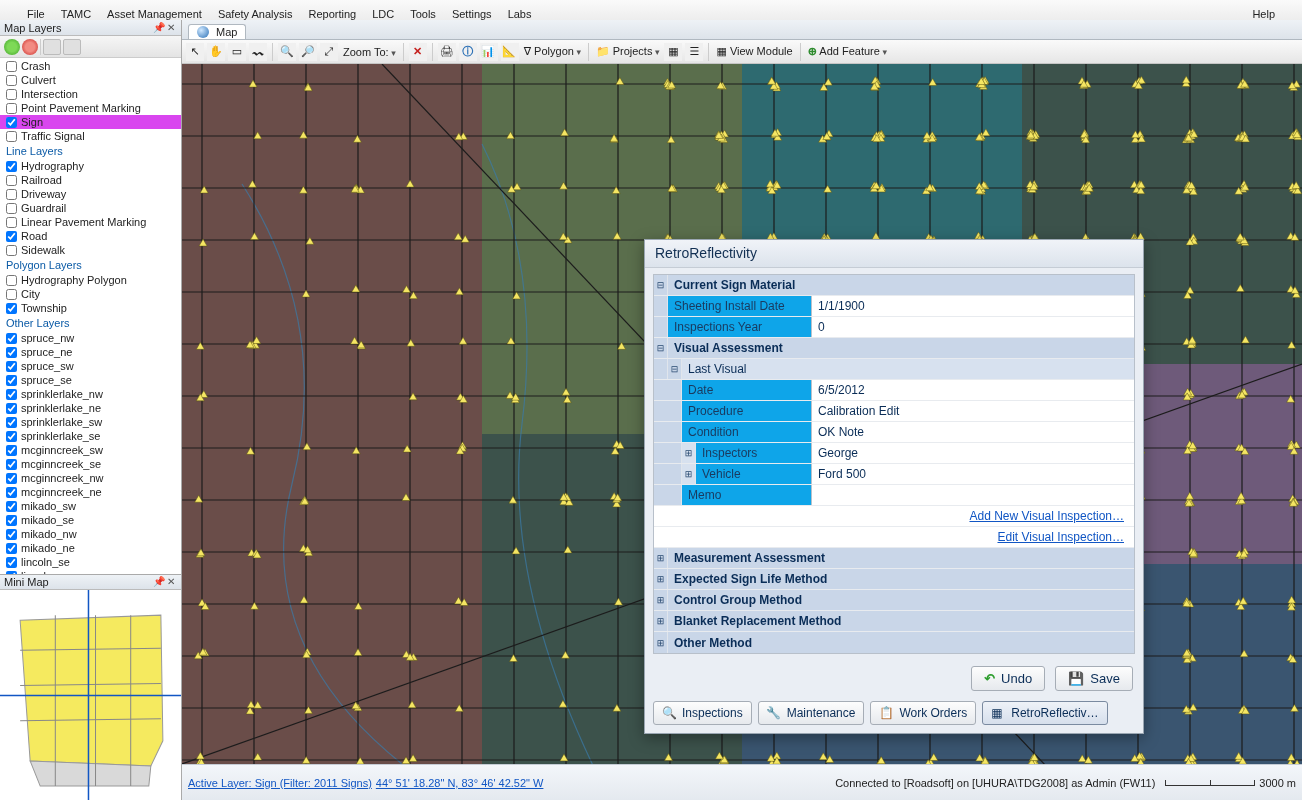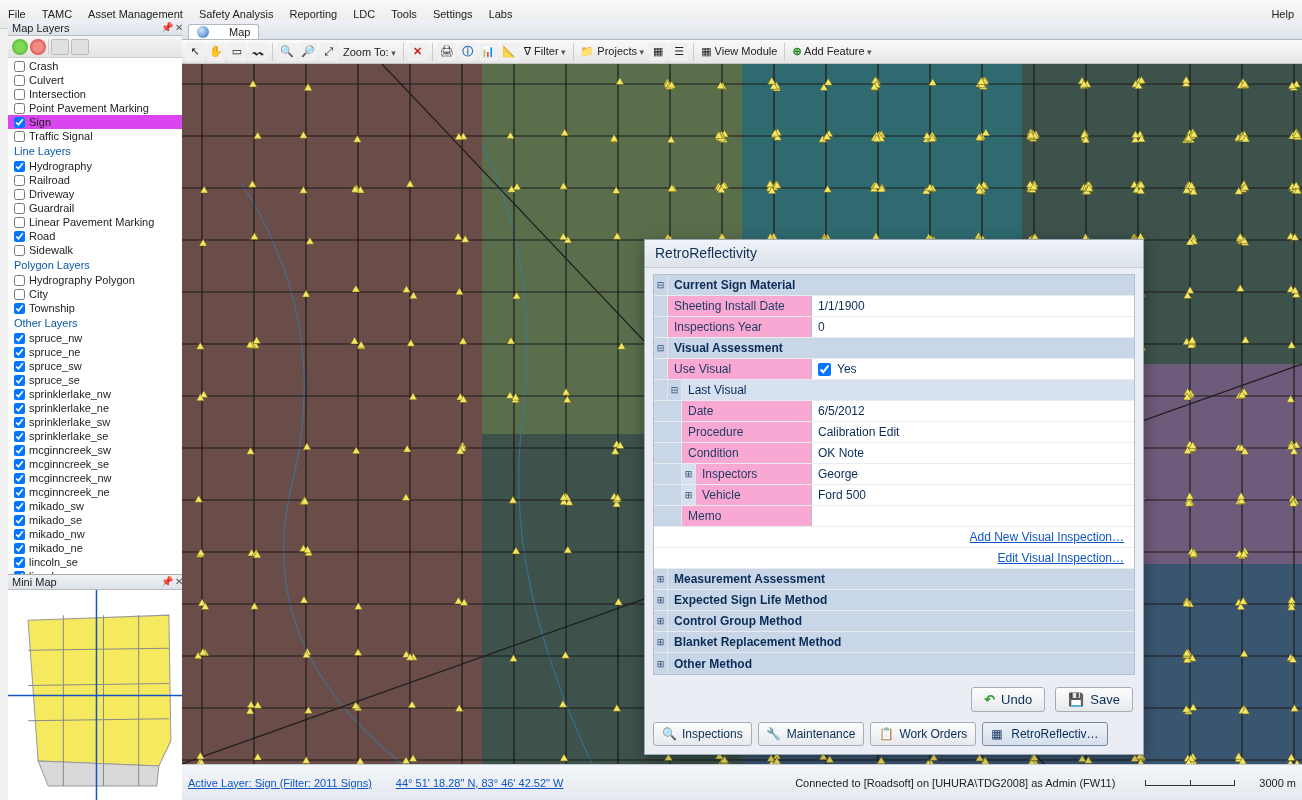--- a/index.html
+++ b/index.html
@@ -1,24 +1,24 @@
 <!DOCTYPE html>
 <html><head>
 <meta charset="utf-8">
 <style>
 * { box-sizing: border-box; margin: 0; padding: 0; font-family: "Segoe UI", Tahoma, sans-serif; }
 body { width: 1302px; height: 800px; overflow: hidden; background: #f0f0f0; font-size: 11px; color: #222; position: relative; }
 
 
-.menubar { height: 29px; background: linear-gradient(#fafafa,#e8e8e8); display: flex; align-items: center; padding: 0 0; border-bottom: 1px solid #ccc; }
+.menubar { height: 29px; background: linear-gradient(#fafafa,#e8e8e8); display: flex; align-items: center; padding: 0 19px; border-bottom: 1px solid #ccc; }
 .menubar .item { padding: 2px 8px; cursor: default; }
 .menubar .spacer { flex: 1; }
 
 
-.left-col { position: absolute; left: 8px; top: 20px; bottom: 0; width: 182px; border-right: 1px solid #aaa; background: #fff; display: flex; flex-direction: column; }
+.left-col { position: absolute; left: 0; top: 20px; bottom: 0; width: 182px; border-right: 1px solid #aaa; background: #fff; display: flex; flex-direction: column; }
 .panel-header { height: 16px; background: linear-gradient(#eef2f6,#dde3ea); border-bottom: 1px solid #bbb; padding: 1px 4px; font-size: 11px; display: flex; align-items: center; }
 .panel-header .controls { margin-left: auto; display: flex; gap: 4px; }
 .pin-icon, .close-x { width: 10px; height: 10px; font-size: 10px; line-height: 10px; color: #555; }
 
 .layer-toolbar { height: 22px; background: linear-gradient(#f6f6f6,#e4e4e4); border-bottom: 1px solid #ccc; display: flex; align-items: center; padding: 0 4px; gap: 2px; }
 .layer-toolbar .tbtn { width: 16px; height: 16px; border-radius: 8px; display:inline-block; }
 .tbtn.add { background: radial-gradient(circle,#7ed957 40%,#3a9d23); }
 .tbtn.del { background: radial-gradient(circle,#f28b82 40%,#c5221f); }
 .tbtn.neutral { background: #e0e0e0; border:1px solid #bbb; border-radius:2px; width:18px; height:16px; }
 
@@ -29,21 +29,21 @@
 .layer-row.selected { background: #d946ef; }
 .layer-row label { cursor: default; }
 
 .minimap-panel { border-top: 1px solid #aaa; }
 .minimap { height: 210px; background: #fff; position: relative; }
 .minimap svg { position: absolute; inset: 0; }
 
 
 .main { position: absolute; left: 182px; right: 0; top: 20px; bottom: 18px; display: flex; flex-direction: column; }
 .tabstrip { height: 20px; background: linear-gradient(#eef2f6,#dde3ea); display: flex; align-items: flex-end; padding-left: 6px; border-bottom: 1px solid #b0b8c0; }
-.tab { background: #fff; border: 1px solid #b0b8c0; border-bottom: none; border-radius: 3px 3px 0 0; padding: 1px 8px; font-size: 11px; display: flex; align-items: center; gap: 20px; }
+.tab { background: #fff; border: 1px solid #b0b8c0; border-bottom: none; border-radius: 3px 3px 0 0; padding: 1px 8px; font-size: 11px; display: flex; align-items: center; gap: 7px; }
 .tab .globe { width: 12px; height: 12px; background: radial-gradient(circle at 35% 35%, #cfe8ff, #2a6fb5); border-radius: 50%; }
 
 .map-toolbar { height: 24px; background: linear-gradient(#fafafa,#e6e6e6); border-bottom: 1px solid #c5c5c5; display: flex; align-items: center; padding: 0 4px; gap: 3px; font-size: 11px; }
 .map-toolbar .mbtn { width: 18px; height: 18px; background: #f0f0f0; border: 1px solid transparent; display:inline-flex; align-items:center; justify-content:center; }
 .map-toolbar .sep { width: 1px; height: 18px; background: #ccc; margin: 0 2px; }
 .map-toolbar .lbl { padding: 0 2px; }
 .map-toolbar .dd::after { content: " ▾"; font-size: 9px; color:#555; }
 .map-toolbar .plus { color:#2e8b2e; font-weight:bold; }
 .map-toolbar .redx { color:#c5221f; font-weight:bold; }
 
@@ -61,40 +61,40 @@
 
 
 .dialog { position: absolute; left: 462px; top: 175px; width: 500px; background: #eaeef4; border: 1px solid #9aa6b2; box-shadow: 0 4px 14px rgba(0,0,0,.35); font-size: 12px; }
 .dialog-title { padding: 5px 10px 6px; font-size: 14px; color: #122f52; background: linear-gradient(#f0f3f8,#dce3ec); border-bottom: 1px solid #c5ccd5; }
 .prop-grid { margin: 6px 8px 4px; background: #fff; border: 1px solid #b8c0ca; }
 .prow { display: flex; border-bottom: 1px solid #e8ebef; min-height: 21px; align-items: stretch; }
 .prow:last-child { border-bottom: none; }
 .pindent { width: 14px; flex-shrink:0; background:#c9d6e8; border-right:1px solid #e0e5ec; display:flex; align-items:center; justify-content:center; font-size:9px; color:#2a4b72; }
 .pindent.l2 { width: 28px; }
 .pkey { width: 144px; flex-shrink:0; padding: 2px 6px; background: #c9d6e8; color:#0a2d57; font-weight:bold; border-right:1px solid #b8c0ca; display:flex; align-items:center; }
-.pkey.sub { font-weight: normal; color:#1a3a5f; background:#f9a8d4; }
+.pkey.sub { font-weight: normal; color:#1a3a5f; background:#0ea5e9; }
 .pval { flex: 1; padding: 2px 6px; display:flex; align-items:center; color:#0a2d57; background:#fff; }
 .pval.link { color:#1156c4; text-decoration: underline; justify-content: flex-end; padding-right: 10px; }
 .pval input[type=checkbox]{ margin-right:6px; }
 .psection { background:#c9d6e8; font-weight:bold; color:#0a2d57; padding:2px 6px; display:flex; align-items:center; flex:1;}
 .pexp { width:14px; flex-shrink:0; background:#c9d6e8; display:flex; align-items:center; justify-content:center; font-size:9px; color:#2a4b72; border-right:1px solid #e0e5ec;}
 .prow.collapsed .psection { background:#c9d6e8; }
 
 .dialog-buttons { display:flex; justify-content:flex-end; gap:10px; padding: 8px 10px 10px; }
 .dbtn { background: linear-gradient(#fdfdfd,#e6e9ed); border:1px solid #a6adb6; border-radius:3px; padding:4px 12px; display:flex; align-items:center; gap:6px; font-size:13px; color:#0a2d57; cursor:default; }
 .dbtn .undo-icon{color:#2e9e2e;font-weight:bold;}
 .dbtn .save-icon{color:#2a6fb5;}
 
 .dialog-tabs { display:flex; gap:6px; padding: 0 8px 8px; flex-wrap: wrap; }
 .dtab { background:linear-gradient(#fdfdfd,#e6e9ed); border:1px solid #a6adb6; border-radius:3px; padding:4px 8px; display:flex; align-items:center; gap:6px; font-size:12px; color:#0a2d57; }
 .dtab.active { background:linear-gradient(#eef2f8,#d6dfec); border-color:#7a8aa0; }
 .dtab .ico { width:14px; height:14px; display:inline-block; }
 
 
-.statusbar { position:absolute; left:182px; right:0; bottom:0; height:36px; background:linear-gradient(#f3f6fa,#e4e9ef); border-top:1px solid #c5ccd5; display:flex; align-items:center; font-size:11px; padding:16px 6px; gap:24px; }
+.statusbar { position:absolute; left:182px; right:0; bottom:0; height:36px; background:linear-gradient(#f3f6fa,#e4e9ef); border-top:1px solid #c5ccd5; display:flex; align-items:center; font-size:11px; padding:16px 6px; gap:4px; }
 .statusbar a { color:#1156c4; text-decoration:underline; }
 .statusbar .spacer { flex:1; }
 .scale-bar { width:90px; height:6px; border:1px solid #333; border-top:none; margin-left:6px; position:relative; }
 .scale-bar::before { content:""; position:absolute; left:50%; top:0; bottom:0; width:1px; background:#333;}
 
 
 .layers-scroll::-webkit-scrollbar{width:14px;}
 .layers-scroll::-webkit-scrollbar-thumb{background:#c5c5c5;border:1px solid #aaa;}
 .layers-scroll::-webkit-scrollbar-button{background:#e6e6e6;border:1px solid #aaa;height:14px;}
 </style>
@@ -312,21 +312,21 @@
     <span class="mbtn">🔎</span>
     <span class="mbtn">⤢</span>
     <span class="lbl dd">Zoom To:</span>
     <span class="sep"></span>
     <span class="mbtn redx">✕</span>
     <span class="sep"></span>
     <span class="mbtn">🖨</span>
     <span class="mbtn" style="color:#2a6fb5;font-weight:bold;">ⓘ</span>
     <span class="mbtn">📊</span>
     <span class="mbtn">📐</span>
-    <span class="lbl dd">∇ <span>Filter</span></span>
+    <span class="lbl dd">∇ <span>Polygon</span></span>
     <span class="sep"></span>
     <span class="lbl dd">📁 <span>Projects</span></span>
     <span class="mbtn">▦</span>
     <span class="mbtn">☰</span>
     <span class="sep"></span>
     <span class="lbl">▦ <span>View Module</span></span>
     <span class="sep"></span>
     <span class="lbl dd"><span class="plus">⊕</span> <span>Add Feature</span></span>
   </div>
 
@@ -1276,28 +1276,20 @@
             <span class="pkey sub">Inspections Year</span>
             <span class="pval">0</span>
           </div>
 
         <div class="prow">
             <span class="pexp">⊟</span>
             <span class="psection">Visual Assessment</span>
           </div>
         <div class="prow">
             <span class="pindent"></span>
-            <span class="pkey sub">Use Visual</span>
-            <span class="pval">
-              <input type="checkbox" checked="" style="">
-              <span>Yes</span>
-            </span>
-          </div>
-        <div class="prow">
-            <span class="pindent"></span>
             <span class="pexp" style="width:14px;">⊟</span>
             <span class="psection" style="background:#d7e1ef;font-weight:normal;">Last Visual</span>
           </div>
         <div class="prow">
             <span class="pindent l2"></span>
             <span class="pkey sub" style="width:130px">Date</span>
             <span class="pval">6/5/2012</span>
           </div>
         <div class="prow">
             <span class="pindent l2"></span>

